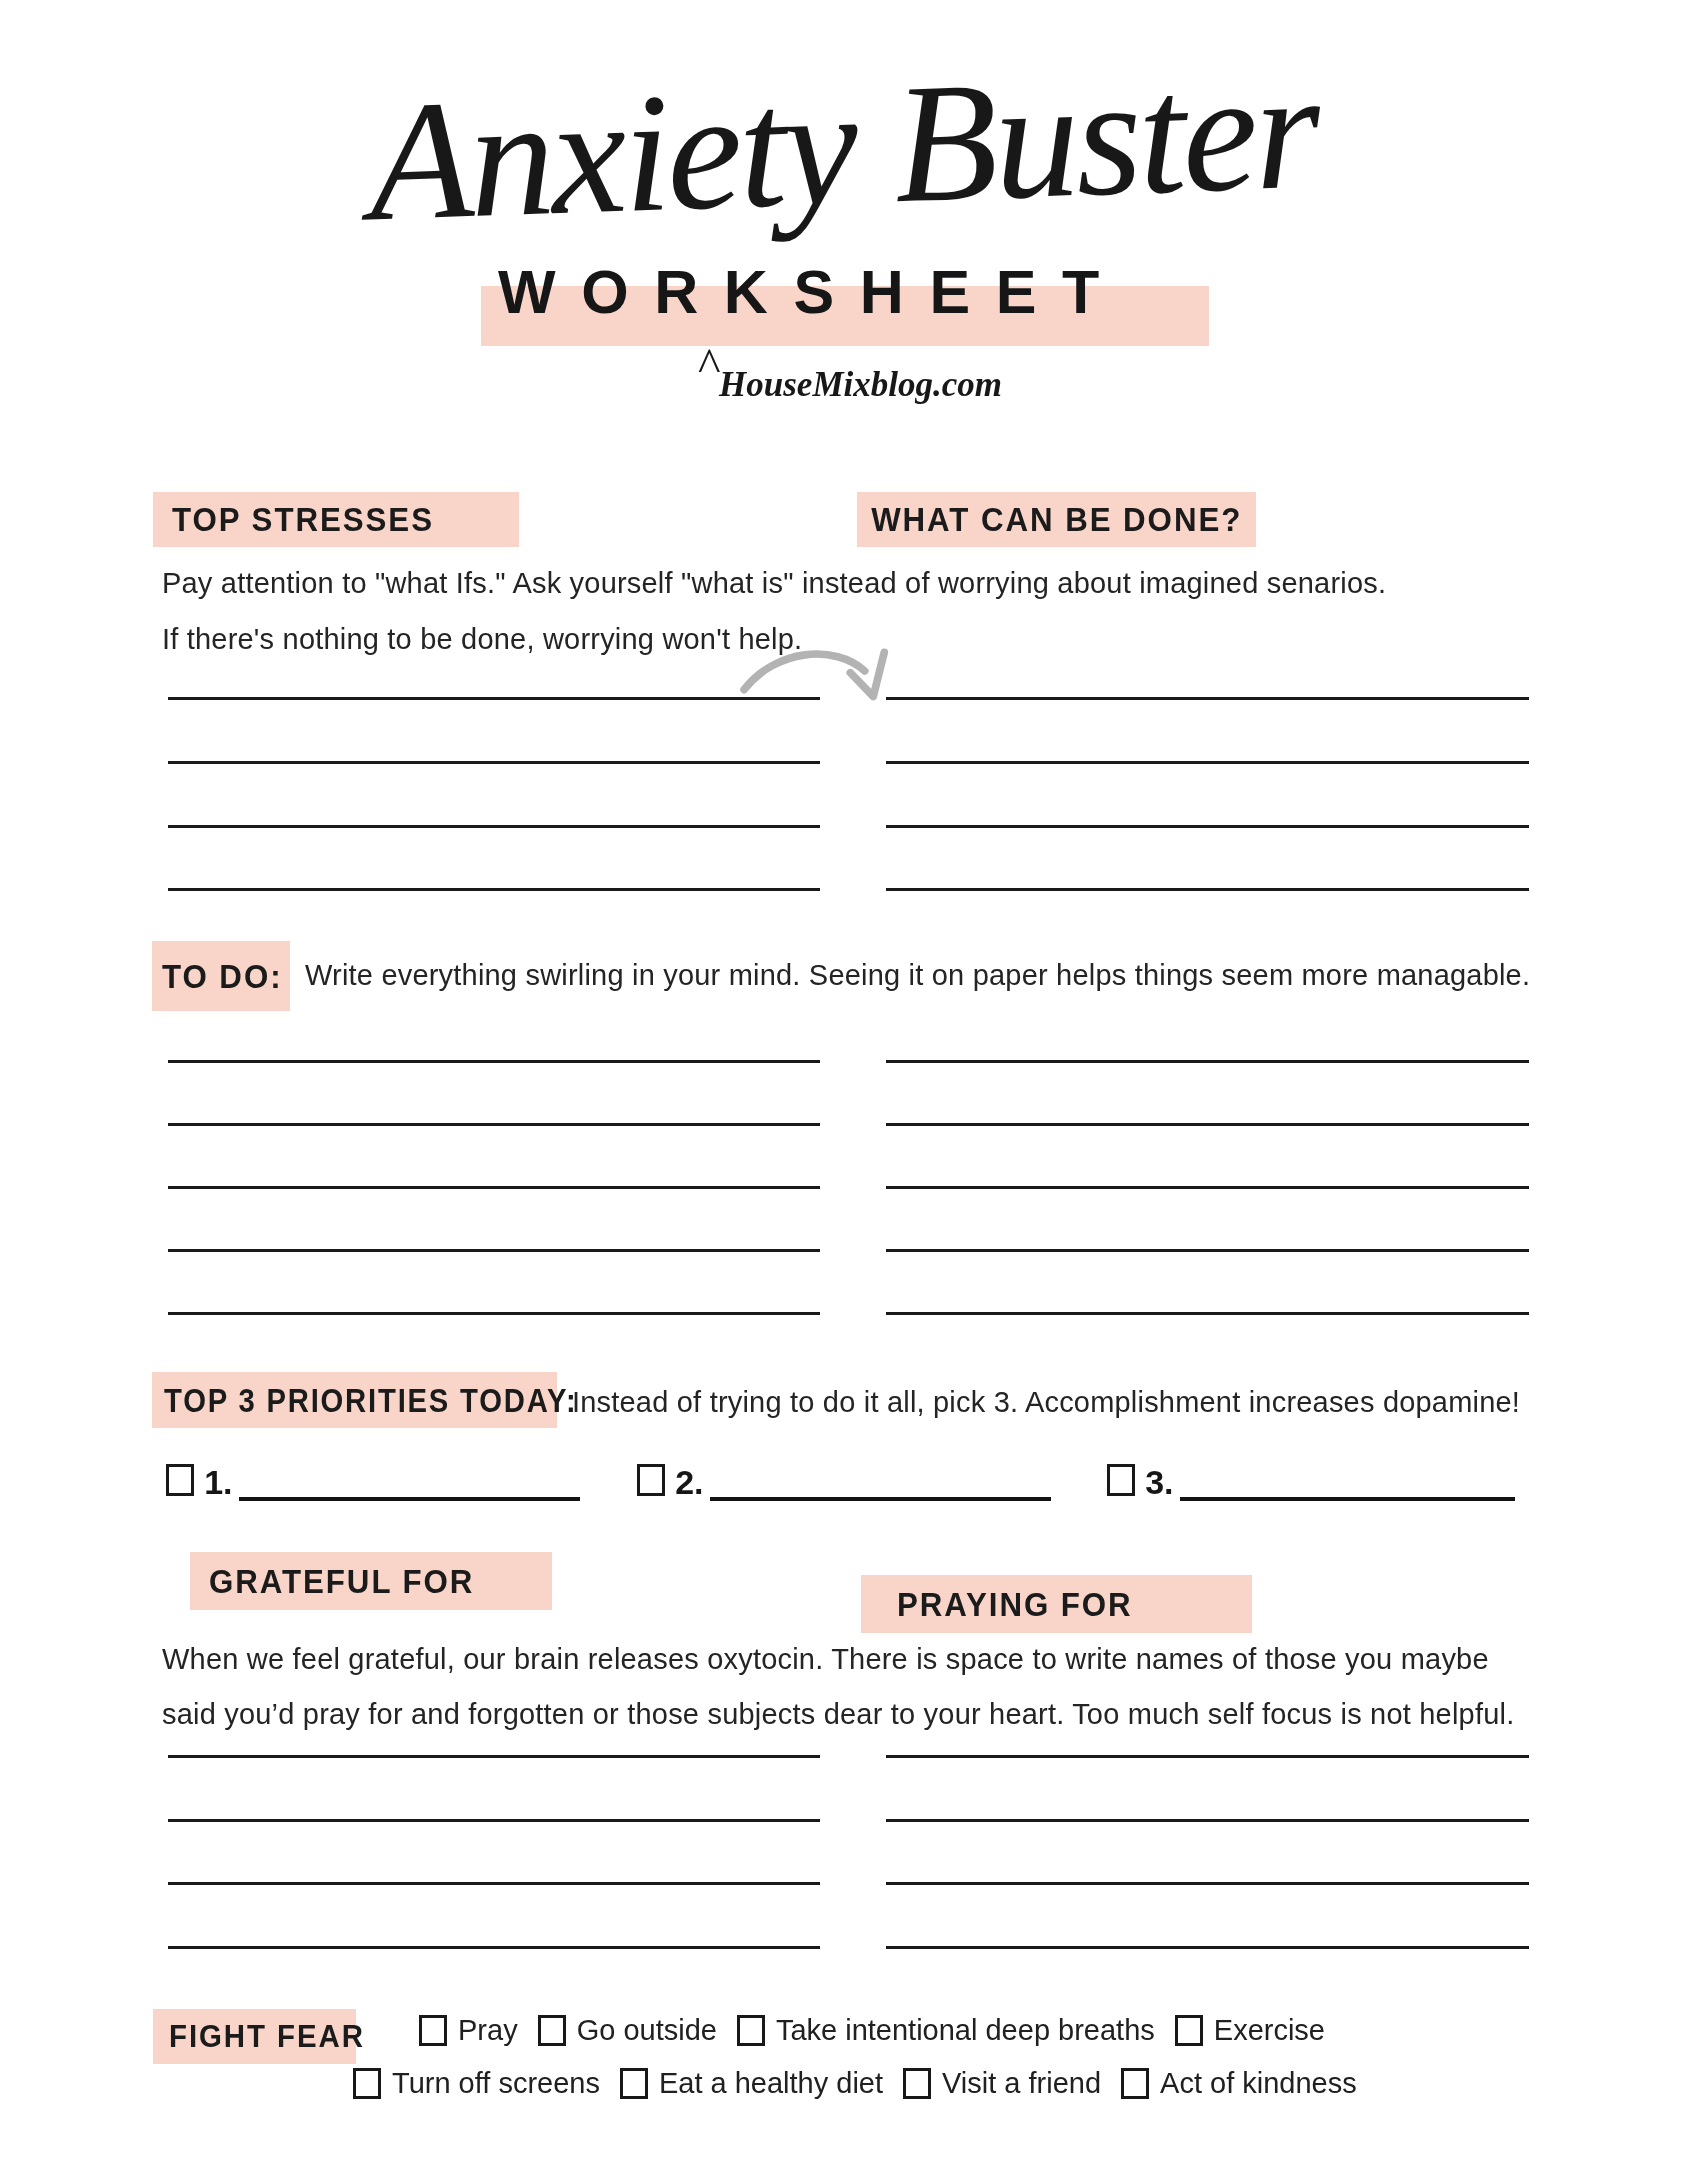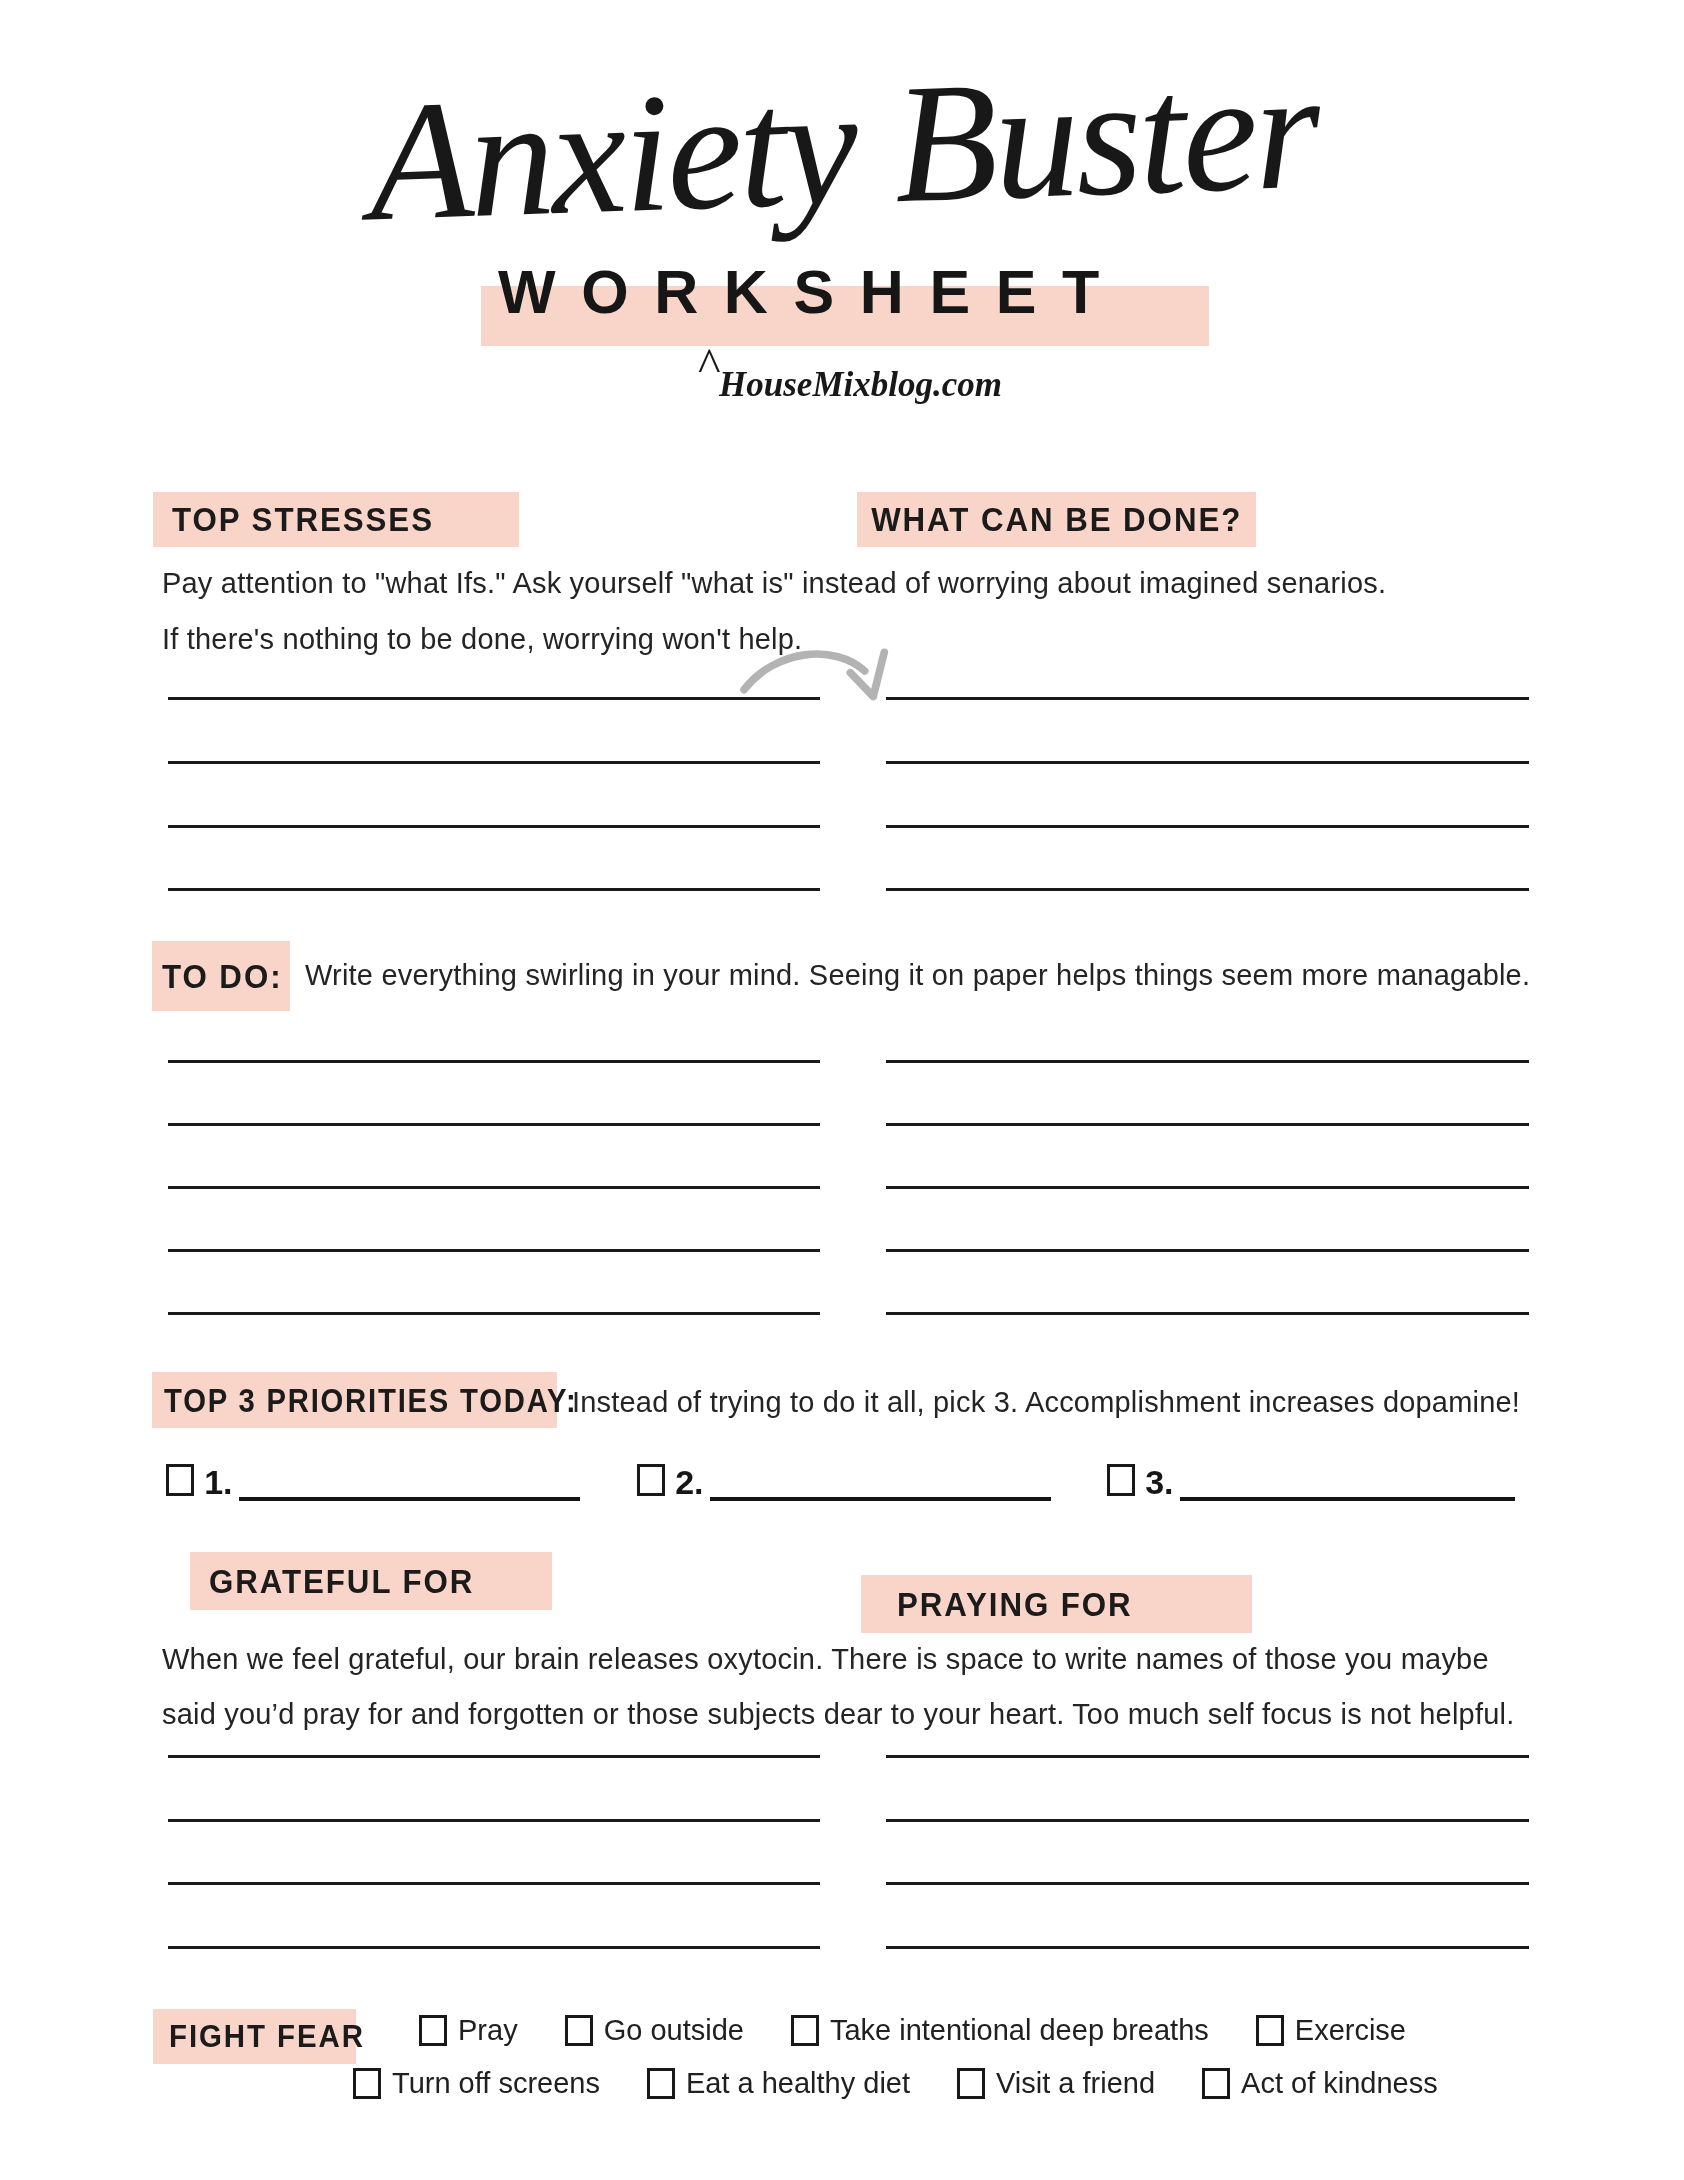--- a/index.html
+++ b/index.html
@@ -70,21 +70,21 @@
   
   .cb{
     width:22px;height:25.6px;
     border:3.4px solid #181818;
     background:#fff;
     display:inline-block;
     box-sizing:content-box;
     flex:none;
   }
   .ff-row{
-    display:flex;align-items:center;gap:47px;
+    display:flex;align-items:center;gap:20px;
     height:37px;
   }
   .ff-item{display:flex;align-items:center;}
   .ff-item .cb{margin-right:11px;}
   .ff-label{font-size:29px;color:#202020;white-space:nowrap;}
   .prio{
     display:flex;align-items:flex-end;height:39px;
   }
   .prio .cb{margin-bottom:5.1px;}
   .prio-num{

